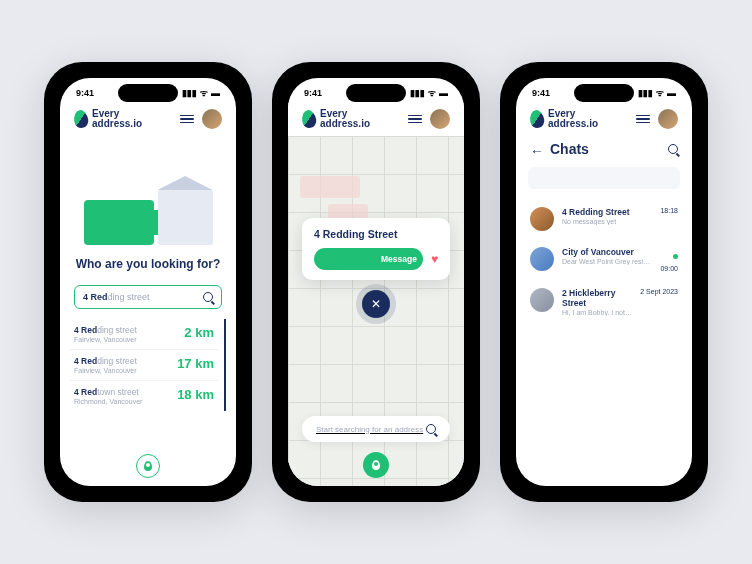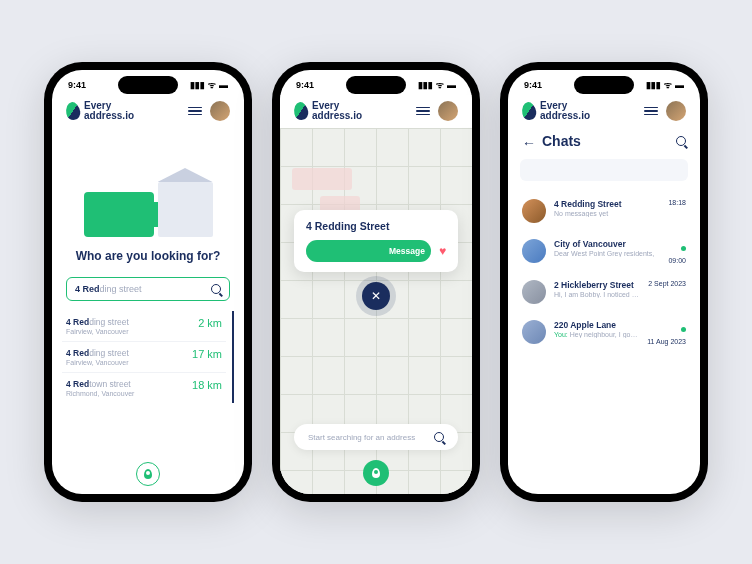--- a/index.html
+++ b/index.html
@@ -3,21 +3,21 @@
 <meta charset="utf-8">
 <style>
 * { margin: 0; padding: 0; box-sizing: border-box; font-family: -apple-system, BlinkMacSystemFont, 'Segoe UI', sans-serif; }
 body { background: #e8eaf0; width: 752px; height: 564px; display: flex; justify-content: center; align-items: center; gap: 20px; padding: 30px; }
 
 .phone {
   width: 208px;
   height: 440px;
   background: #000;
   border-radius: 38px;
-  padding: 8px;
+  padding: 16px;
   position: relative;
   box-shadow: 0 10px 40px rgba(0,0,0,0.15);
 }
 .phone-inner {
   width: 100%;
   height: 100%;
   background: #fff;
   border-radius: 30px;
   overflow: hidden;
   position: relative;
@@ -123,21 +123,21 @@
   display: flex;
   justify-content: space-between;
   padding: 6px 4px;
   border-bottom: 1px solid #f0f2f6;
 }
 .result-item:last-child { border-bottom: none; }
 .result-left .title { font-size: 8.5px; color: #1a2d5e; }
 .result-left .title .bold { font-weight: 700; }
 .result-left .title .faded { color: #a0a8bc; }
 .result-left .sub { font-size: 7px; color: #a0a8bc; margin-top: 1px; }
-.result-dist { font-size: 11px; color: #1fbf75; font-weight: 400; }
+.result-dist { font-size: 13px; color: #1fbf75; font-weight: 700; }
 
 .bottom-pin {
   position: absolute;
   bottom: 8px;
   left: 50%;
   transform: translateX(-50%);
   width: 24px; height: 24px;
   border-radius: 50%;
   border: 1.5px solid #1fbf75;
   background: #fff;
@@ -215,20 +215,21 @@
   bottom: 44px;
   left: 14px; right: 14px;
   background: #fff;
   border-radius: 20px;
   padding: 8px 14px;
   display: flex;
   align-items: center;
   justify-content: space-between;
   box-shadow: 0 2px 10px rgba(0,0,0,0.08);
   z-index: 10;
+  text-decoration: underline;
 }
 .map-search span { font-size: 8px; color: #a0a8bc; }
 
 .green-pin {
   position: absolute;
   bottom: 8px;
   left: 50%;
   transform: translateX(-50%);
   width: 26px; height: 26px;
   background: #1fbf75;
@@ -474,26 +475,15 @@
       <div class="chat-avatar c3"></div>
       <div class="chat-body">
         <div class="chat-name">2 Hickleberry Street</div>
         <div class="chat-msg">Hi, I am Bobby. I noticed that your car ...</div>
       </div>
       <div class="chat-right">
         <div class="chat-time">2 Sept 2023</div>
       </div>
     </div>
 
-    <div class="chat-item">
-      <div class="chat-avatar c4"></div>
-      <div class="chat-body">
-        <div class="chat-name">220 Apple Lane</div>
-        <div class="chat-msg"><span class="you">You: </span><span>Hey neighbour, I got your mail by acci...</span></div>
-      </div>
-      <div class="chat-right">
-        <div class="chat-dot"></div>
-        <div class="chat-time">11 Aug 2023</div>
-      </div>
-    </div>
 
   </div>
 </div>
 
 </body></html>

